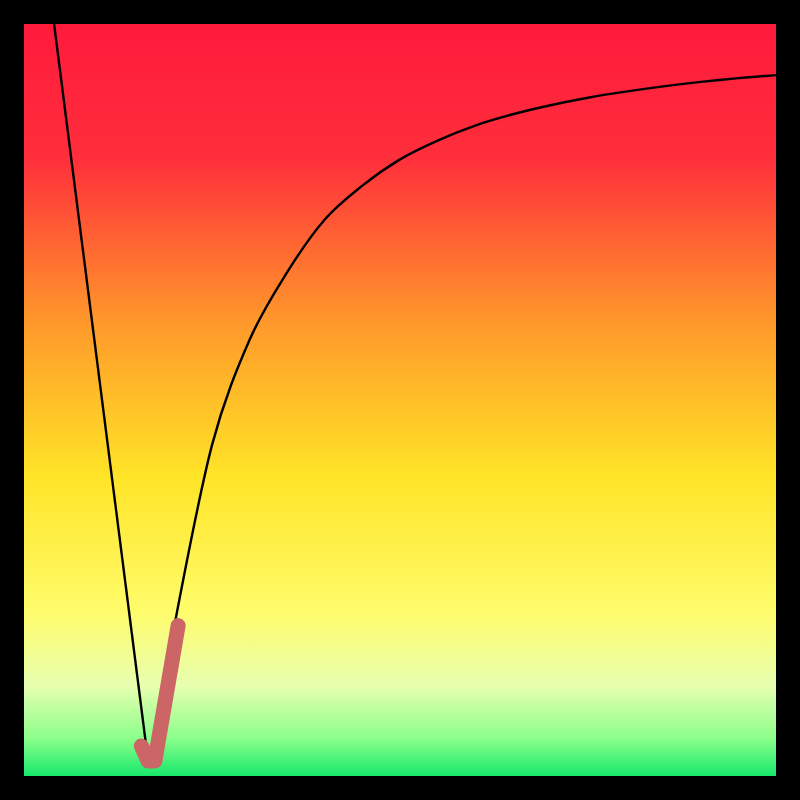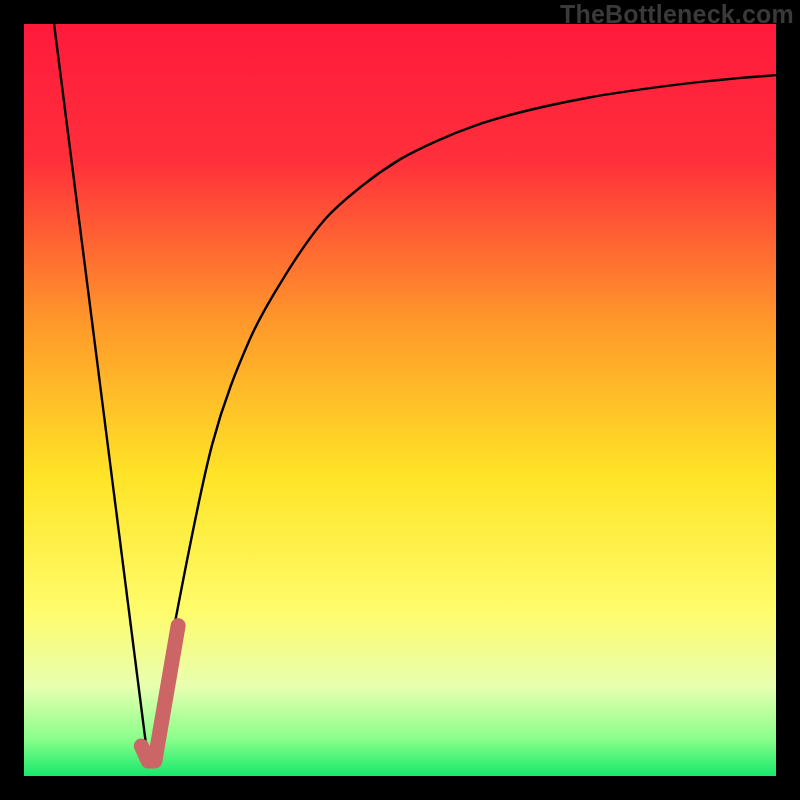--- a/index.html
+++ b/index.html
@@ -57,15 +57,14 @@
             <stop offset="100%" stop-color="#17e86b"></stop>
           </linearGradient>
       </defs>
       <rect id="bg-rect" x="0" y="0" width="752" height="752" fill="url(#bg-grad)"></rect>
       <path id="series-0" fill="none" stroke="#000" stroke-width="2.4" d="M30.08 0.00 L124.08 736.96"></path>
       <path id="series-1" fill="none" stroke="#000" stroke-width="2.4" d="M127.84 736.96 C131.45 715.30, 140.77 652.13, 150.40 601.60 C160.03 551.07, 175.97 466.84, 188.00 421.12 C200.03 375.40, 213.57 343.51, 225.60 315.84 C237.63 288.17, 251.17 267.41, 263.20 248.16 C275.23 228.91, 288.77 209.36, 300.80 195.52 C312.83 181.68, 326.37 171.31, 338.40 161.68 C350.43 152.05, 363.97 142.58, 376.00 135.36 C388.03 128.14, 401.57 121.97, 413.60 116.56 C425.63 111.15, 439.17 105.73, 451.20 101.52 C463.23 97.31, 476.77 93.49, 488.80 90.24 C500.83 86.99, 514.37 83.86, 526.40 81.22 C538.43 78.57, 551.97 75.86, 564.00 73.70 C576.03 71.53, 589.57 69.48, 601.60 67.68 C613.63 65.88, 627.17 63.98, 639.20 62.42 C651.23 60.85, 664.77 59.23, 676.80 57.90 C688.83 56.58, 702.37 55.23, 714.40 54.14 C726.43 53.06, 745.98 51.62, 752.00 51.14"></path>
       <path id="highlight" fill="none" stroke="#cc6666" stroke-width="15" stroke-linecap="round" stroke-linejoin="round" d="M117.31 721.92 L124.08 736.96 L130.85 736.96 L154.16 601.60"></path>
     </svg>
   </div>
 
-  <div class="watermark">TheBottleneck.com</div>
 
 </div>
 
 </body></html>

